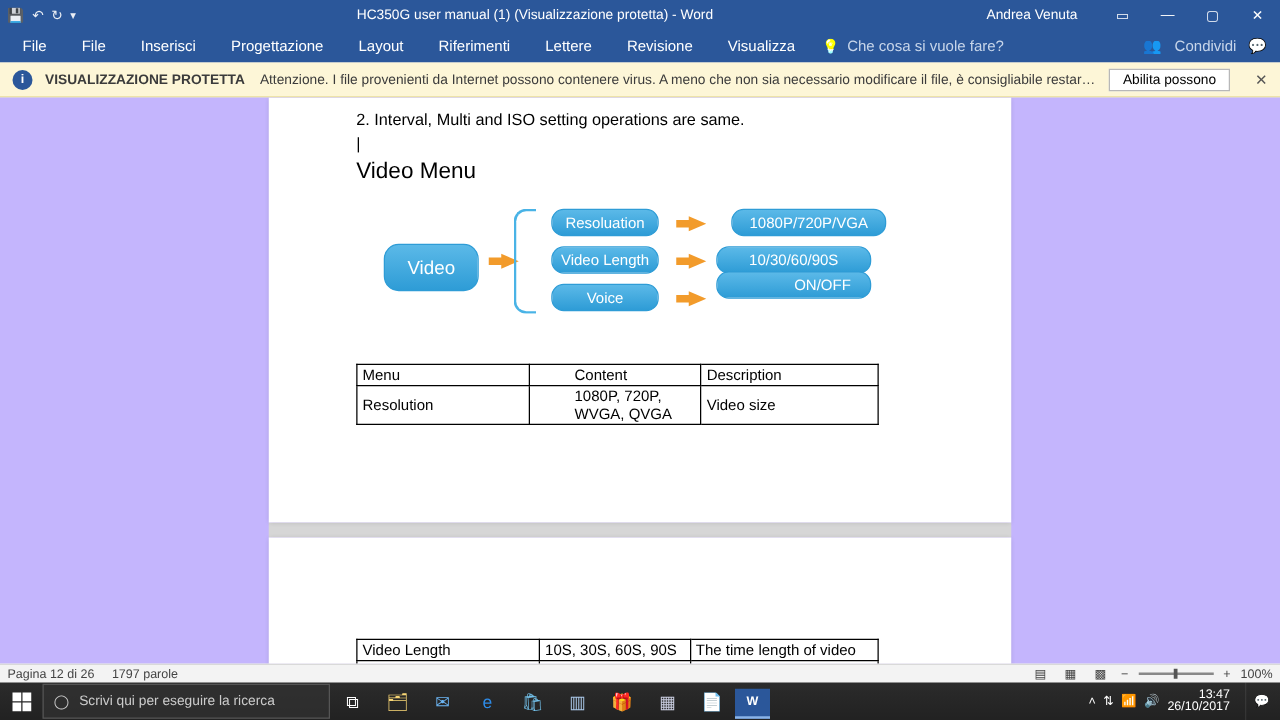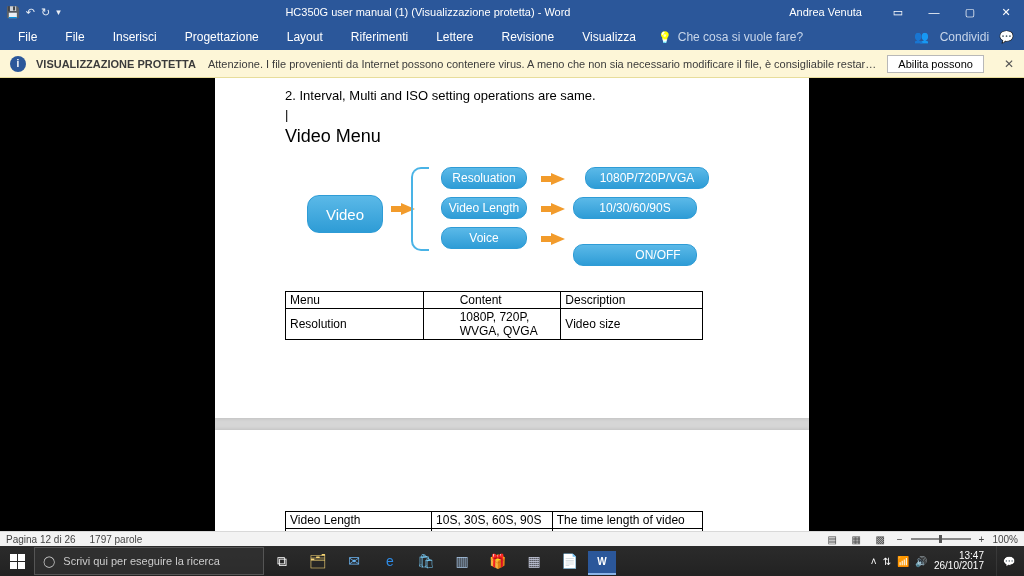--- a/index.html
+++ b/index.html
@@ -24,21 +24,21 @@
 
 
 .pv-bar { height: 28px; background: #fdf6d7; border-bottom: 1px solid #e7dd9b; display: flex; align-items: center; font-size: 11px; padding: 0 10px; gap: 10px; }
 .pv-bar .icon { width: 16px; height: 16px; background: #2b579a; border-radius: 50%; color: white; display: flex; align-items: center; justify-content: center; font-weight: bold; font-size: 10px; }
 .pv-bar .pv-title { font-weight: 600; color: #3b3b3b; margin-right: 2px; }
 .pv-bar .pv-msg { color: #3b3b3b; flex: 1; white-space: nowrap; overflow: hidden; text-overflow: ellipsis; }
 .pv-bar button { background: #fff; border: 1px solid #b8b8b8; padding: 2px 10px; font-size: 11px; cursor: pointer; }
 .pv-bar .close { margin-left: 10px; color: #555; cursor: pointer; font-size: 12px; }
 
 
-.docarea { position: absolute; top: 78px; bottom: 45px; left: 0; right: 0; background: #000000; overflow: hidden; text-decoration: underline; }
+.docarea { position: absolute; top: 78px; bottom: 45px; left: 0; right: 0; background: #c4b5fd; overflow: hidden; text-decoration: underline; }
 
 
 .page { width: 594px; background: white; margin: 0 auto; box-shadow: 0 0 4px rgba(0,0,0,.15); position: relative; }
 .page1 { height: 340px; }
 .gap { height: 12px; background: #d6d6d6; width: 594px; margin: 0 auto; }
 .page2 { height: 130px; }
 
 
 .content1 { position: absolute; left: 70px; right: 70px; top: 10px; font-family: "Times New Roman", serif; color: black; }
 .para { font-size: 13px; margin-bottom: 4px; }
@@ -152,21 +152,21 @@
         <div class="pill mid" style="left:148px; top:2px;">Resoluation</div>
         <div class="arrow" style="left:258px; top:8px;"></div>
         <div class="pill wide" style="left:292px; top:2px;">1080P/720P/VGA</div>
 
         <div class="pill mid" style="left:148px; top:32px;">Video Length</div>
         <div class="arrow" style="left:258px; top:38px;"></div>
         <div class="pill wide" style="left:280px; top:32px;">10/30/60/90S</div>
 
         <div class="pill mid" style="left:148px; top:62px;">Voice</div>
         <div class="arrow" style="left:258px; top:68px;"></div>
-        <div class="pill wide" style="left:280px; top:79px;padding-left:46px;">ON/OFF</div>
+        <div class="pill wide" style="left:280px; top:52px;padding-left:46px;">ON/OFF</div>
       </div>
 
       <table class="tbl">
         <tbody>
             <tr>
           <td class="c1">Menu</td>
           <td class="c2">Content</td>
           <td class="c3">Description</td>
         </tr>
         <tr>

